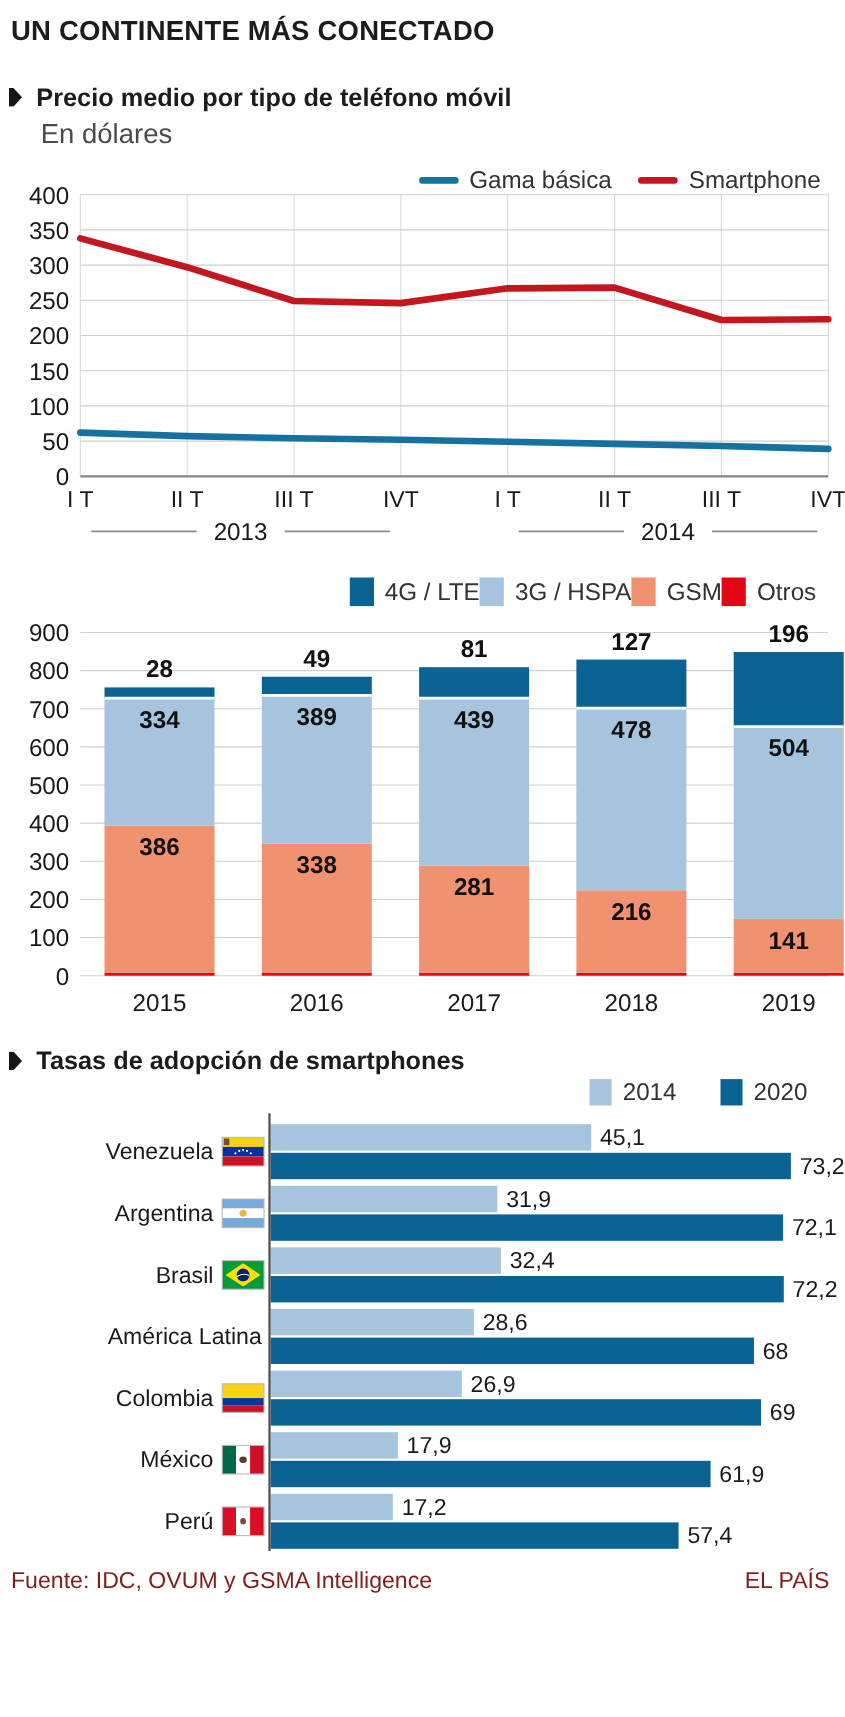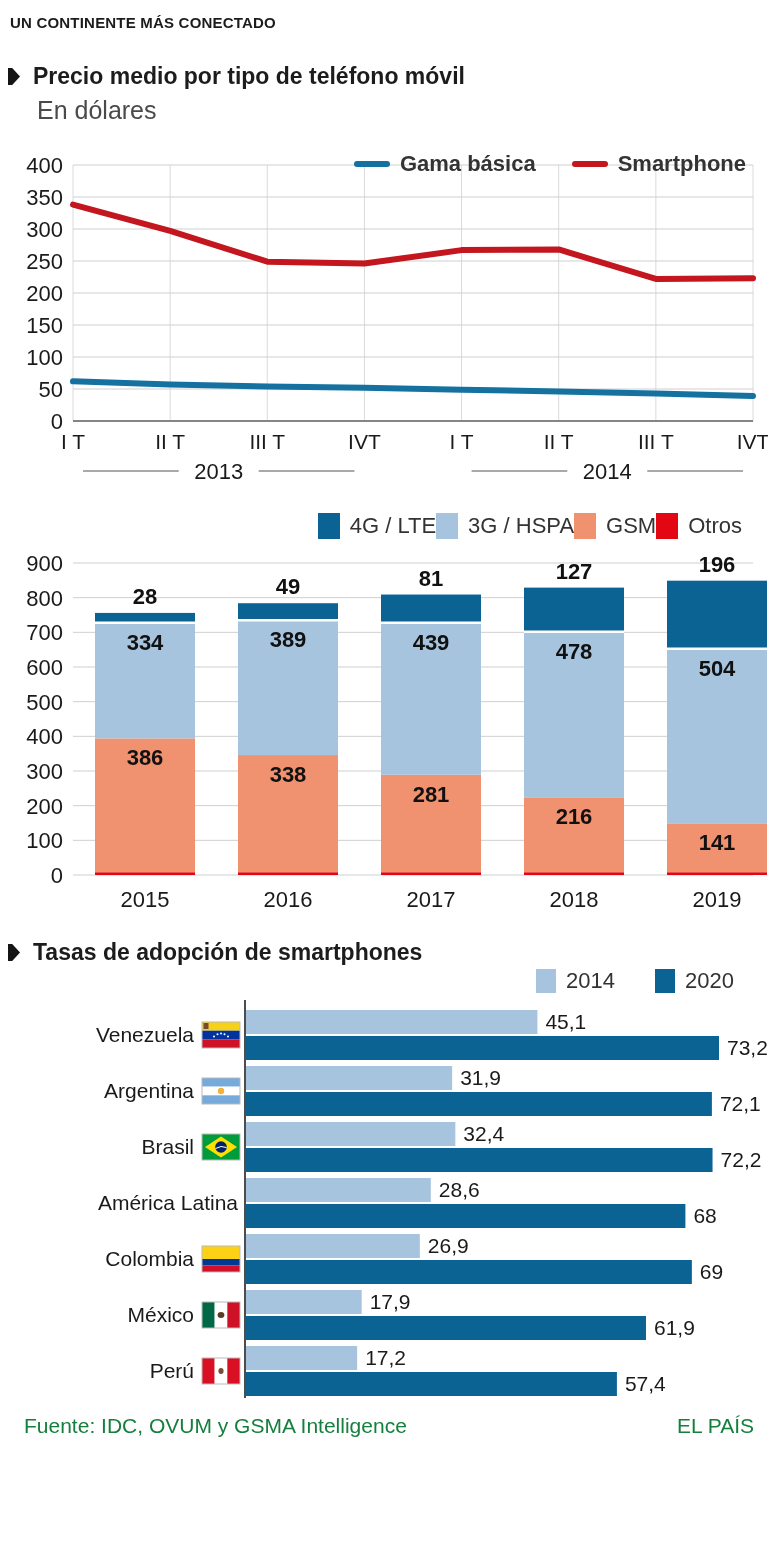--- a/index.html
+++ b/index.html
@@ -1,41 +1,41 @@
 <!DOCTYPE html>
 <html><head>
 <meta charset="utf-8">
 <style>
   html,body{margin:0;padding:0;background:#fff;}
   body{
     width:768px;height:1561px;overflow:hidden;
     font-family:"Liberation Sans", sans-serif;color:#1a1a1a;
   }
   svg{display:block;font-family:"Liberation Sans", sans-serif;}
-  h1{font-size:15px;font-weight:bold;margin:14px 0 0 10px;color:#1c1c1c;letter-spacing:.2px;}
+  h1{font-size:25px;font-weight:bold;margin:14px 0 0 10px;color:#1c1c1c;letter-spacing:.2px;}
   section{padding-left:8px;}
   .sec1{margin-top:32px;}
   .sec2{margin-top:26px;}
   .sec3{margin-top:20px;}
   .sec-head{display:flex;align-items:center;gap:13px;}
   .marker{width:12px;height:17px;background:#151515;flex:0 0 auto;
     clip-path:polygon(0 0,35% 0,100% 50%,35% 100%,0 100%);}
   h2{font-size:23px;font-weight:bold;margin:0;color:#1c1c1c;}
   .subtitle{font-size:25px;color:#4a4a4a;margin:6px 0 0 29px;}
   .chart-wrap{position:relative;margin-top:4px;}
   .legend{display:flex;align-items:center;font-size:22px;color:#333;}
-  .legend-line{position:absolute;top:22px;right:22px;gap:36px;font-weight:bold;}
+  .legend-line{position:absolute;top:10px;right:22px;gap:24px;}
   .legend-item{display:flex;align-items:center;gap:10px;white-space:nowrap;}
   .swatch-line{display:inline-block;width:36px;height:6px;border-radius:3px;background:#999;}
   .legend-stack{justify-content:flex-end;padding-right:26px;margin-top:12px;}
   .swatch-rect{display:inline-block;width:22px;height:26px;background:#999;}
   .legend-hbar{justify-content:flex-end;gap:40px;padding-right:34px;margin-top:2px;}
   .swatch-sq{display:inline-block;width:20px;height:24px;background:#999;}
   .footer{display:flex;justify-content:space-between;align-items:baseline;
-    margin:12px 14px 0 24px;font-size:21px;color:#15803d;}
+    margin:12px 14px 0 10px;font-size:21px;color:#7f1d1d;}
 </style>
 </head>
 <body>
 
 <h1>UN CONTINENTE MÁS CONECTADO</h1>
 
 <section class="sec1">
   <div class="sec-head">
     <span class="marker"></span>
     <h2>Precio medio por tipo de teléfono móvil</h2>

